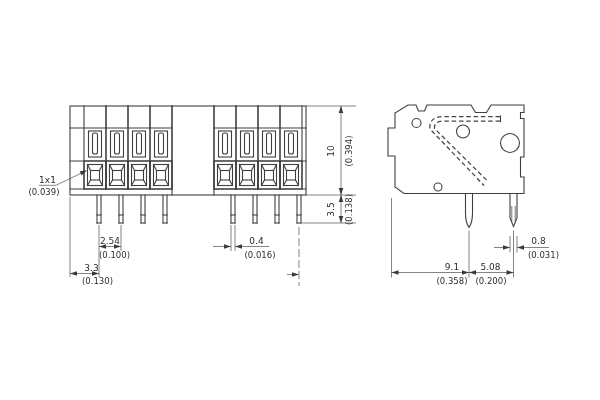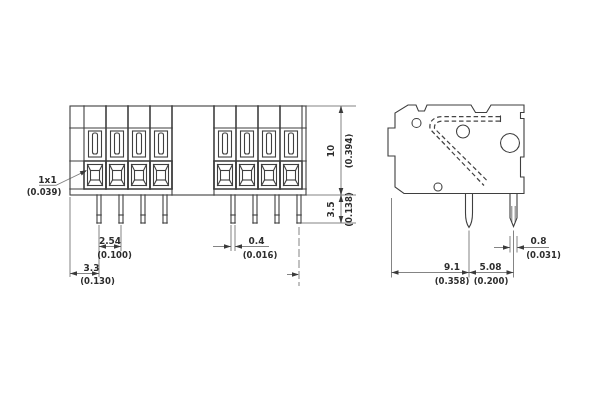--- a/index.html
+++ b/index.html
@@ -1,16 +1,16 @@
 <!DOCTYPE html>
 <html><head>
 <meta charset="utf-8">
 <style>
   html,body{margin:0;padding:0;background:#ffffff;width:600px;height:400px;overflow:hidden;}
-  .stage{width:600px;height:400px;background:#ffffff;position:relative;font-family:"DejaVu Sans",sans-serif;font-weight:bold;}
+  .stage{width:600px;height:400px;background:#ffffff;position:relative;font-family:"DejaVu Sans",sans-serif;}
   svg{display:block;}
   .obj{stroke:#3f3f3f;stroke-width:1.1;fill:none;stroke-linejoin:miter;stroke-linecap:square;}
   .thin{stroke:#3f3f3f;stroke-width:0.7;fill:none;}
   .dim{stroke:#4f4f4f;stroke-width:0.7;fill:none;stroke-linecap:butt;}
   .dash{stroke:#454545;stroke-width:1.25;fill:none;stroke-dasharray:4.5 2.8;}
   .cl{stroke:#4f4f4f;stroke-width:0.7;fill:none;stroke-dasharray:8 3;}
   .arr{fill:#3a3a3a;stroke:none;}
   text{font-family:"DejaVu Sans",sans-serif;font-size:9px;fill:#2d2d2d;}
   text.small{font-size:8.5px;}
 </style>

